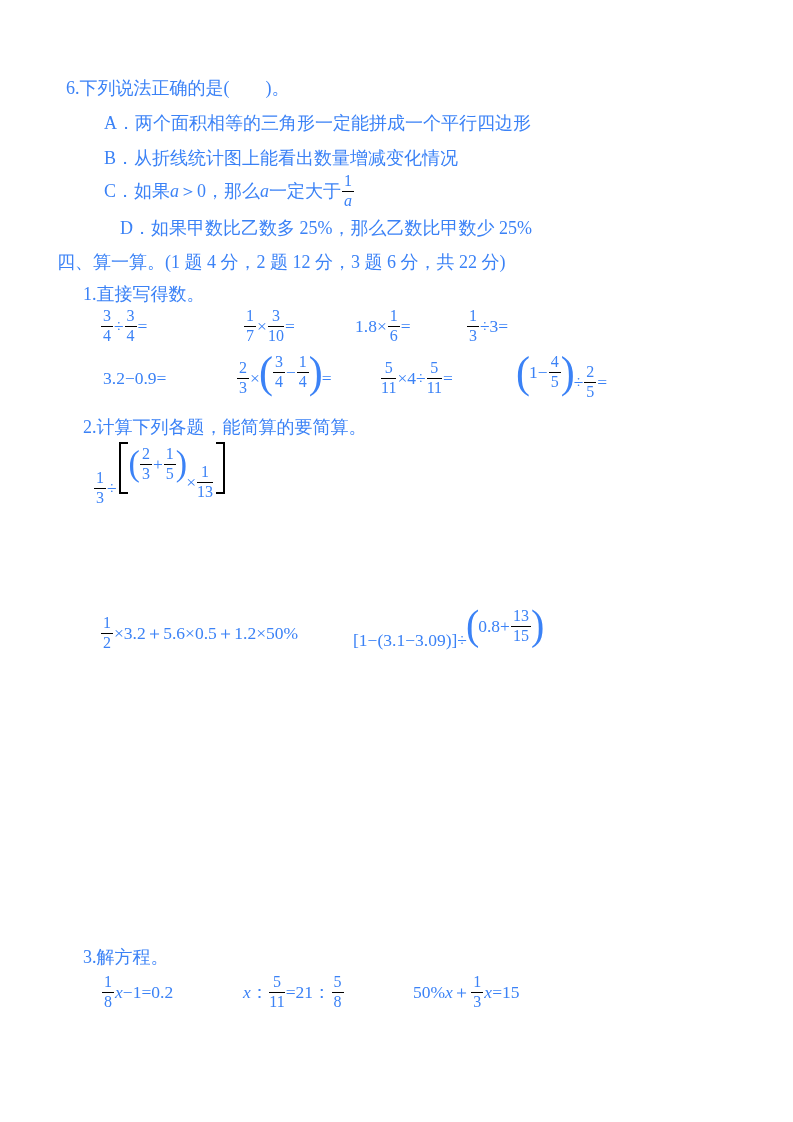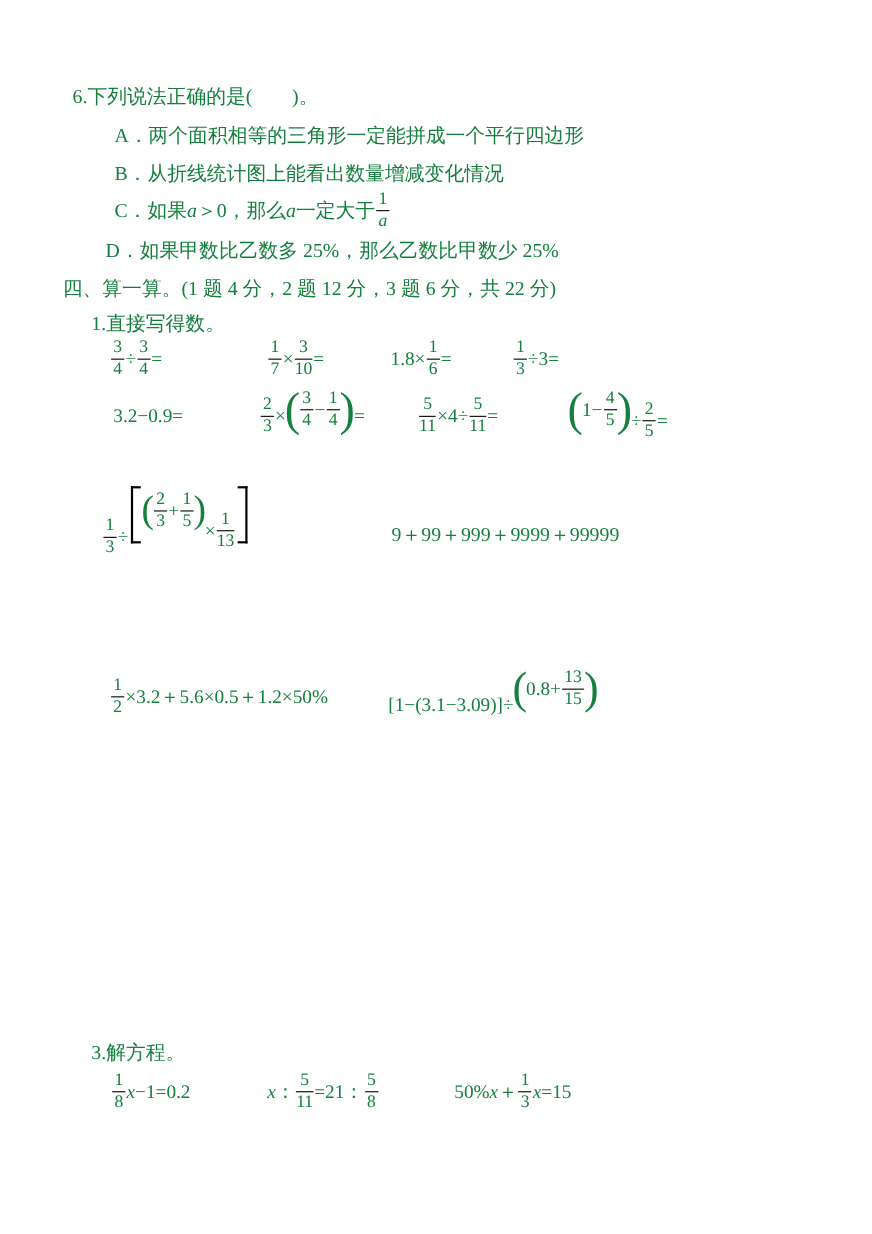--- a/index.html
+++ b/index.html
@@ -1,20 +1,20 @@
 <!DOCTYPE html>
 <html><head>
 <meta charset="utf-8">
 <style>
   html,body{margin:0;padding:0;background:#ffffff;}
   .page{
     position:relative;
     width:793px;height:1034px;
     background:#ffffff;
-    color:#15803d;
+    color:#3b82f6;
     font-family:"Liberation Serif","DejaVu Serif",serif;
     overflow:hidden;
     text-align:right;
   }
   .line{
     position:absolute;
     font-size:18px;
     white-space:nowrap;
     line-height:1.2;
   }
@@ -68,21 +68,21 @@
 <div class="page">
 
   <div class="line" style="left:66px;top:78px">6.下列说法正确的是(　　)。</div>
   <div class="line" style="left:104px;top:148px">B．从折线统计图上能看出数量增减变化情况</div>
   <div class="line" style="left:104px;top:113px">A．两个面积相等的三角形一定能拼成一个平行四边形</div>
   <div class="fline" style="left:104px;top:170px;height:42px;font-size:18px">C．如果 <i>a</i>＞0，那么 <i>a</i> 一定大于<span class="frac">
         <span class="num">1</span>
         <span class="bar"></span>
         <span class="den"><i>a</i></span>
       </span></div>
-  <div class="line" style="left:96px;top:218px">D．如果甲数比乙数多 25%，那么乙数比甲数少 25%</div>
+  <div class="line" style="left:120px;top:218px">D．如果甲数比乙数多 25%，那么乙数比甲数少 25%</div>
 
   <div class="line" style="left:57px;top:252px">四、算一算。(1 题 4 分，2 题 12 分，3 题 6 分，共 22 分)</div>
 
   <div class="line" style="left:83px;top:284px">1.直接写得数。</div>
 
   <div class="fline" style="left:100px;top:306px;height:40px"><span class="frac">
         <span class="num">3</span>
         <span class="bar"></span>
         <span class="den">4</span>
       </span>÷<span class="frac">
@@ -139,20 +139,21 @@
           <span class="bar"></span>
           <span class="den">5</span>
         </span><span class="bp">)</span></span>
       <span class="pgroup" style="top: 4px;">÷<span class="frac">
           <span class="num">2</span>
           <span class="bar"></span>
           <span class="den">5</span>
         </span>=</span>
     </div>
 
+  <div class="line" style="left:83px;top:417px">2.计算下列各题，能简算的要简算。</div>
 
   <div class="fline" style="left:93px;top:441px;height:66px">
       <span class="pgroup" style="top: 14px;"><span class="frac">
           <span class="num">1</span>
           <span class="bar"></span>
           <span class="den">3</span>
         </span>÷</span>
       <span class="sqb l"></span>
       <span class="pgroup" style="top: -10px;"><span class="bp" style="font-size: 34px;">(</span><span class="frac">
           <span class="num">2</span>
@@ -163,21 +164,20 @@
           <span class="bar"></span>
           <span class="den">5</span>
         </span><span class="bp" style="font-size: 34px;">)</span></span>
       <span class="pgroup" style="top: 8px;">×<span class="frac">
           <span class="num">1</span>
           <span class="bar"></span>
           <span class="den">13</span>
         </span></span>
       <span class="sqb r"></span>
     </div>
-  <div class="fline" style="left:356px;top:467px;height:38px;font-size:18px">9＋99＋999＋9999＋99999</div>
   <div class="fline" style="left:100px;top:612px;height:42px"><span class="frac">
         <span class="num">1</span>
         <span class="bar"></span>
         <span class="den">2</span>
       </span>×3.2＋5.6×0.5＋1.2×50%</div>
   <div class="fline" style="left:353px;top:603px;height:58px">
       <span class="pgroup" style="top: 8px;">[1−(3.1−3.09)]÷</span>
       <span class="pgroup" style="top: -6px;"><span class="bp" style="font-size: 40px;">(</span>0.8+<span class="frac">
           <span class="num">13</span>
           <span class="bar"></span>

